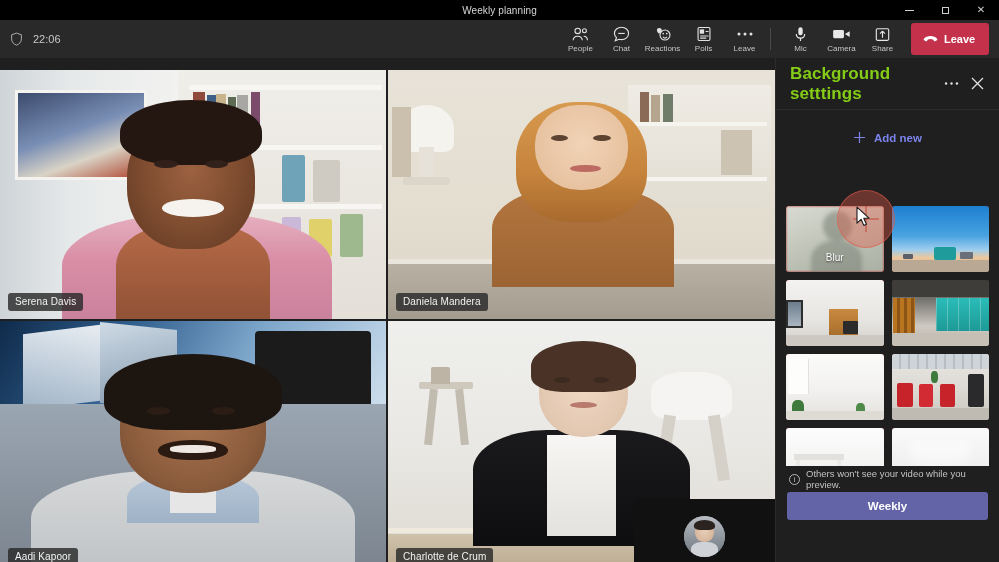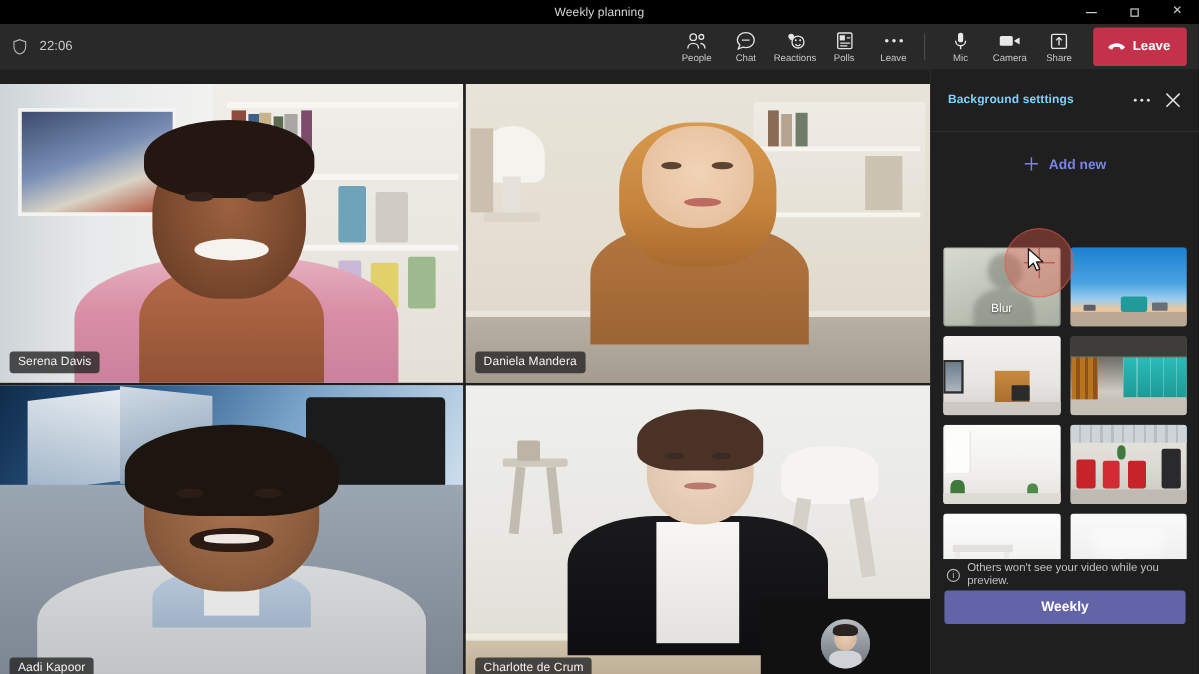--- a/index.html
+++ b/index.html
@@ -73,42 +73,42 @@
 
   
   .panel {
     position: absolute; right: 0; top: 58px; width: 224px; height: 504px;
     background: #1f1f1f; border-left: 1px solid #2b2b2b;
   }
   .panel-head {
     height: 52px; display: flex; align-items: center; padding: 0 10px 0 14px;
     border-bottom: 1px solid #2b2b2b;
   }
-  .panel-title { color: #7dd3fc; font-size: 10px; font-weight: 700; letter-spacing: .1px; }
+  .panel-title { color: #84cc16; font-size: 17px; font-weight: 700; letter-spacing: .1px; }
   .panel-head .actions { margin-left: auto; display: flex; align-items: center; gap: 2px; }
   .ic-btn {
     width: 24px; height: 24px; display: flex; align-items: center; justify-content: center;
     color: #e0e0e0; font-size: 13px; cursor: pointer; border-radius: 3px;
   }
 
   .addnew {
     height: 36px; display: flex; align-items: center; gap: 8px;
     padding: 0 16px; margin-top: 10px; cursor: pointer; justify-content: center;
   }
   .addnew .plus { color: #7b83eb; font-size: 15px; line-height: 1; font-weight: 400; }
   .addnew .txt { color: #7b83eb; font-size: 11.5px; font-weight: 600; }
 
   .thumbs {
     position: absolute; left: 0; top: 148px; right: 0; bottom: 96px;
     padding: 0 10px; display: grid; grid-template-columns: 1fr 1fr;
     gap: 8px 8px; align-content: start; overflow: hidden;
   }
   .thumb {
     position: relative; height: 66px; border-radius: 3px; overflow: hidden;
-    cursor: pointer; background: #404040;
+    cursor: pointer; background: #b91c1c;
   }
   .thumb.blur .blabel {
     position: absolute; left: 0; right: 0; bottom: 9px; text-align: center;
     color: #fff; font-size: 10px; text-shadow: 0 1px 2px rgba(0,0,0,.6);
   }
 
   .panel-foot {
     position: absolute; left: 0; right: 0; bottom: 0; height: 96px;
     background: #1f1f1f; padding: 0 11px;
   }

